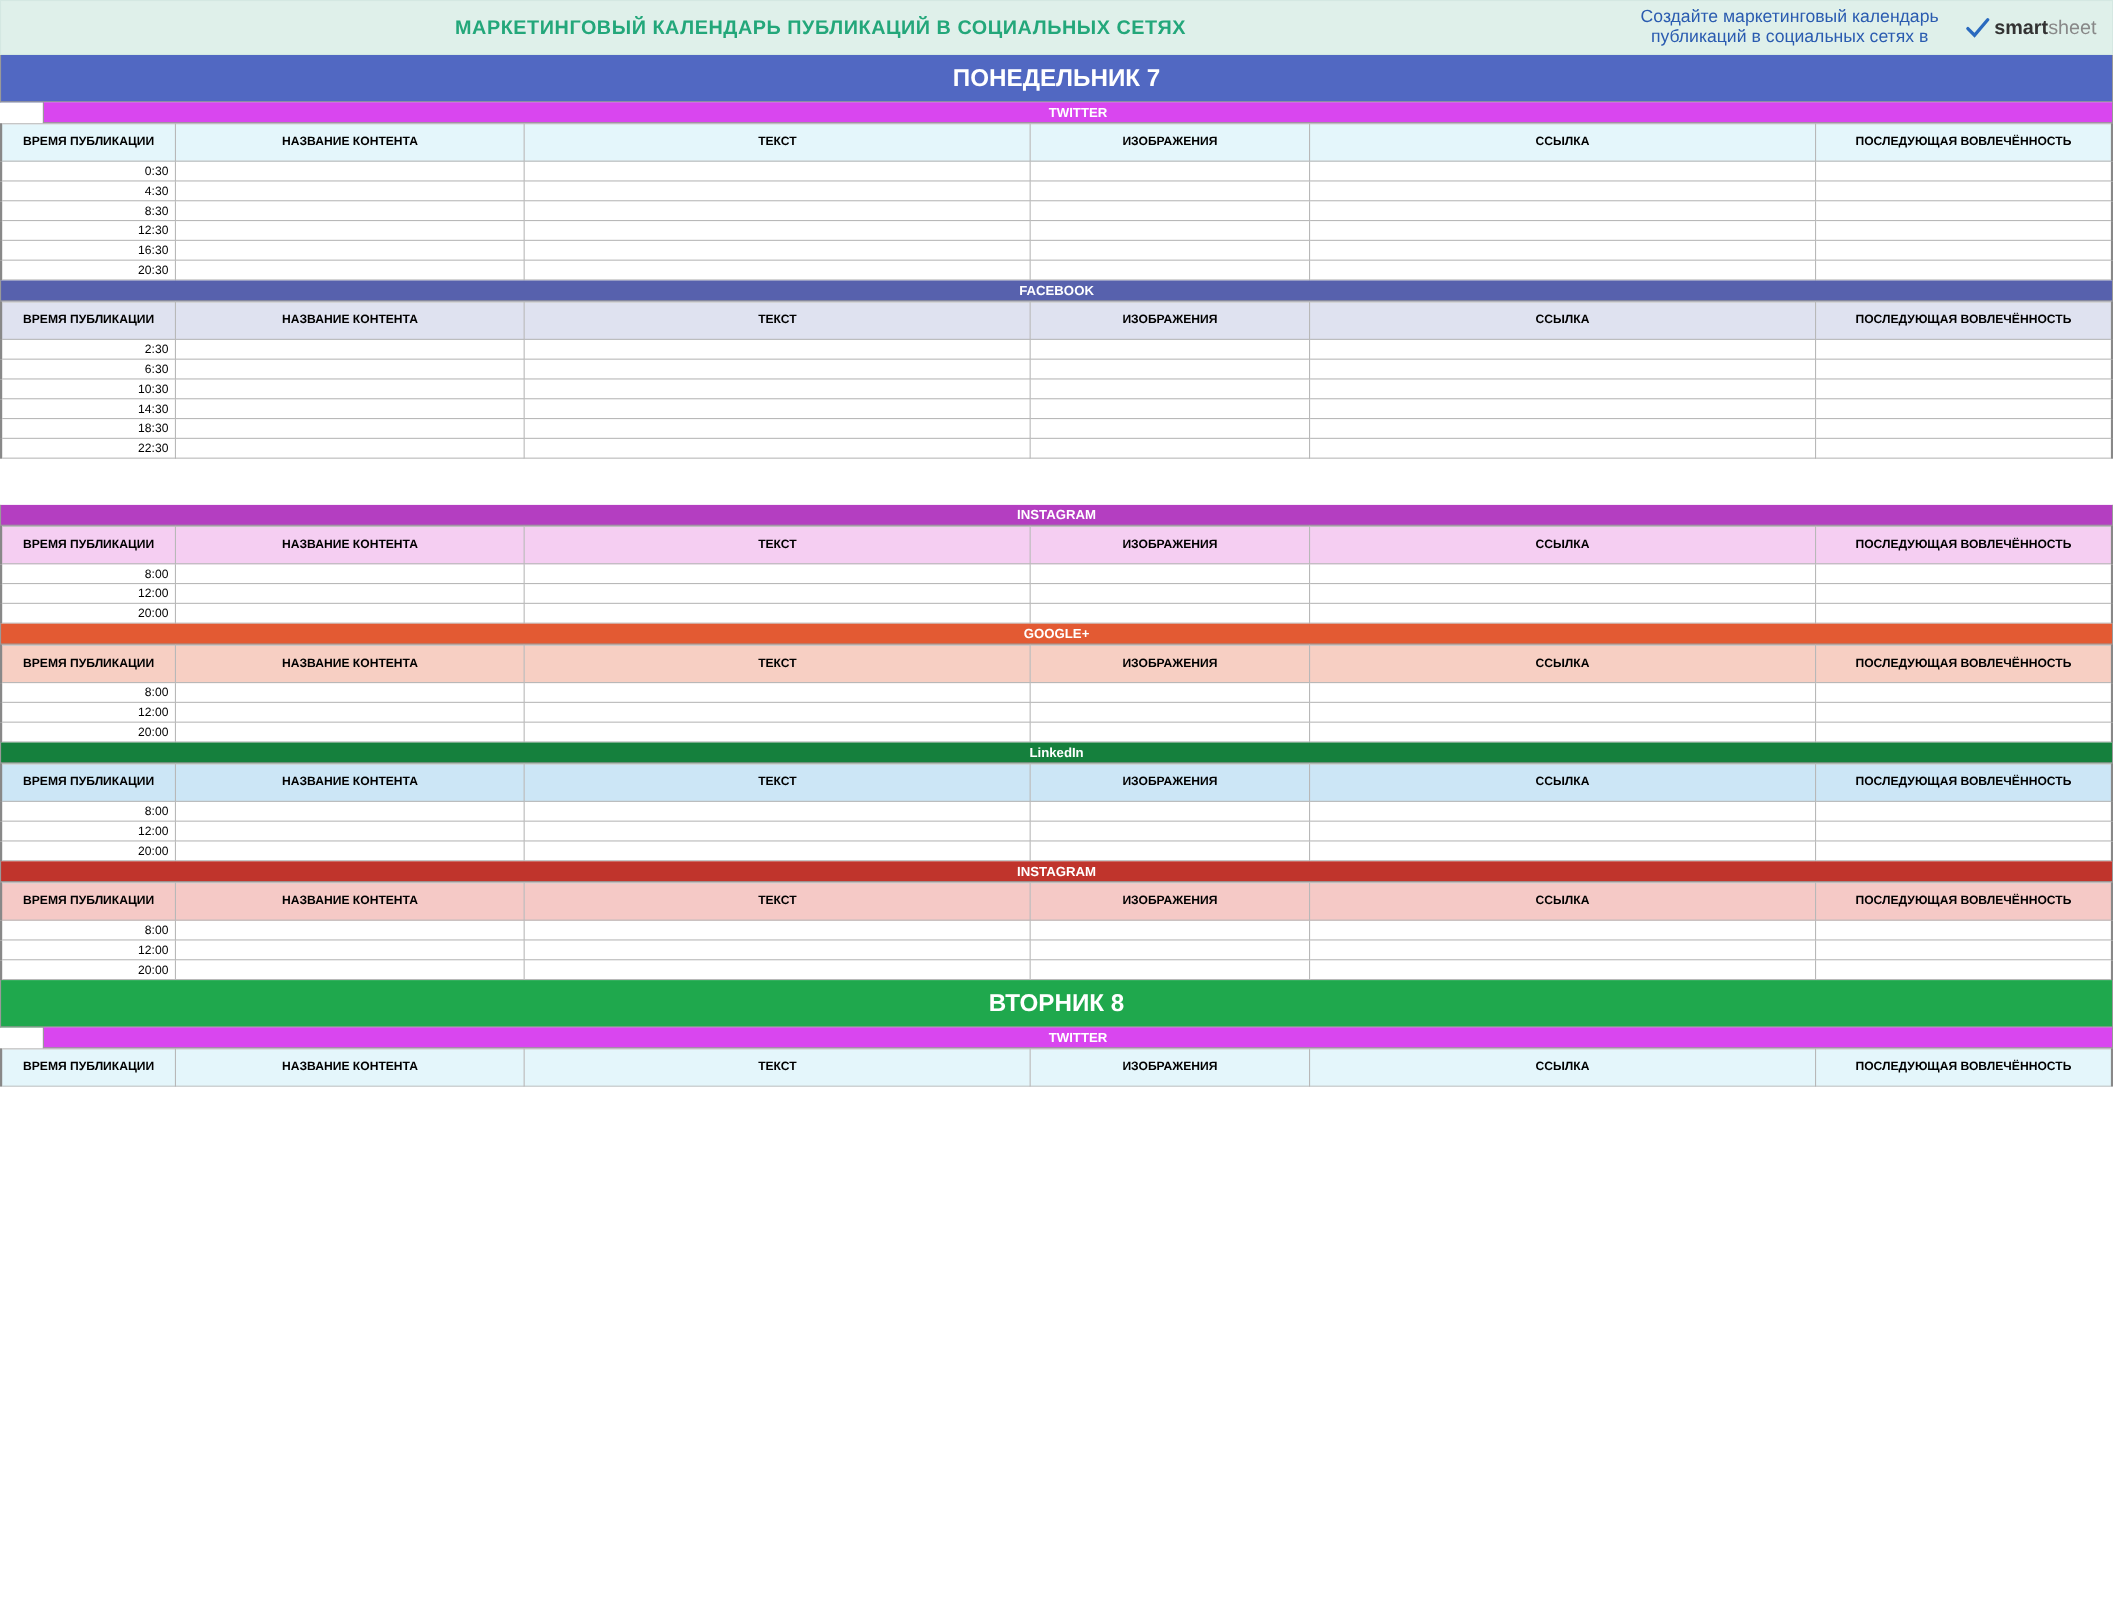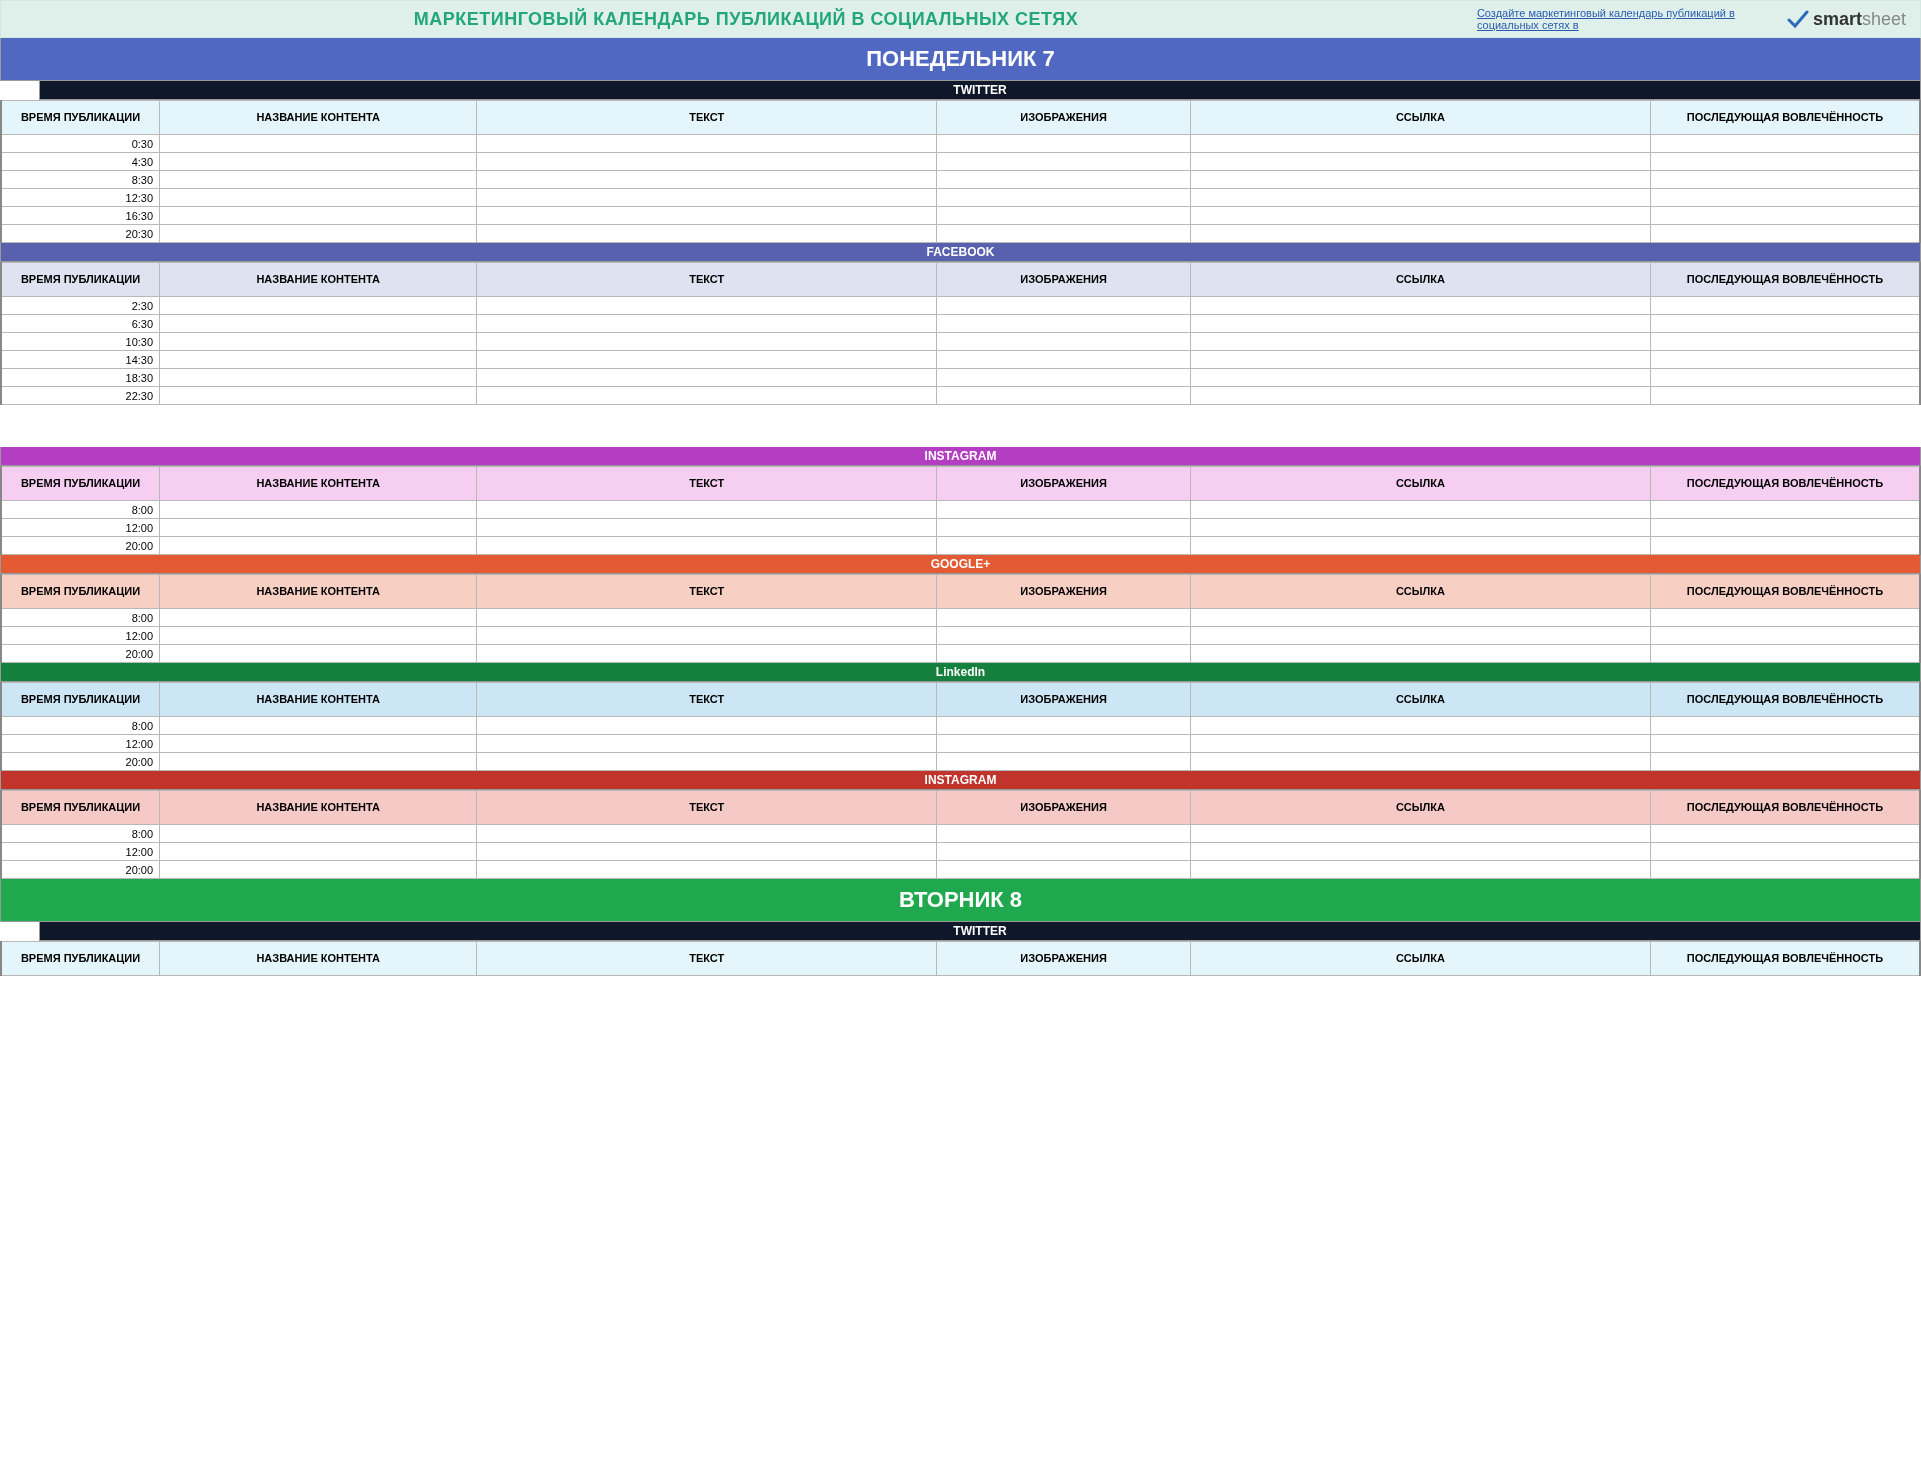--- a/index.html
+++ b/index.html
@@ -1,28 +1,28 @@
 <!DOCTYPE html>
 <html><head>
 <meta charset="utf-8">
 <style>
 * { box-sizing: border-box; margin: 0; padding: 0; }
 body { font-family: Arial, sans-serif; background: #fff; font-size: 12px; }
 .header-bar { background: #dff0ea; display: flex; align-items: center; padding: 6px 14px; border: 1px solid #d4e8e2; }
 .main-title { color: #23a77a; font-size: 18px; font-weight: bold; letter-spacing: 0.5px; flex: 1; text-align: center; }
-.header-link { color: #2a5bb0; text-decoration: underline; font-size: 11px; text-align: left; max-width: 300px; margin-right: 10px; }
+.header-link { color: #2a5bb0; font-size: 16px; text-align: center; max-width: 300px; margin-right: 10px; }
 .logo { display: flex; align-items: center; font-size: 18px; color: #333; }
 .logo svg { margin-right: 4px; }
 .logo .bold { font-weight: bold; }
 .logo .light { color: #888; }
 .day-header { color: #fff; font-size: 22px; font-weight: bold; text-align: center; padding: 8px 0; border: 1px solid #999; border-top: none; }
 .day-monday { background: #5168c2; }
 .day-tuesday { background: #1fa84d; }
 .section-label { color: #fff; font-size: 12px; font-weight: bold; text-align: center; padding: 2px 0; border: 1px solid #999; border-top: none; }
-.section-twitter { background: #0f172a; margin-left: 39px; }
+.section-twitter { background: #d946ef; margin-left: 39px; }
 .section-facebook { background: #5761ad; }
 .section-instagram { background: #b43ec1; margin-top: 42px; }
 .section-google { background: #e35a33; }
 .section-linkedin { background: #15803d; }
 .section-pinterest { background: #c0342c; }
 table { width: 100%; border-collapse: collapse; table-layout: fixed; }
 th, td { border: 1px solid #b8b8b8; padding: 2px 6px; height: 18px; font-size: 11px; }
 th { font-weight: bold; text-align: center; height: 34px; line-height: 1.2; }
 .col-time { width: 100px; }
 .col-title { width: 200px; }

